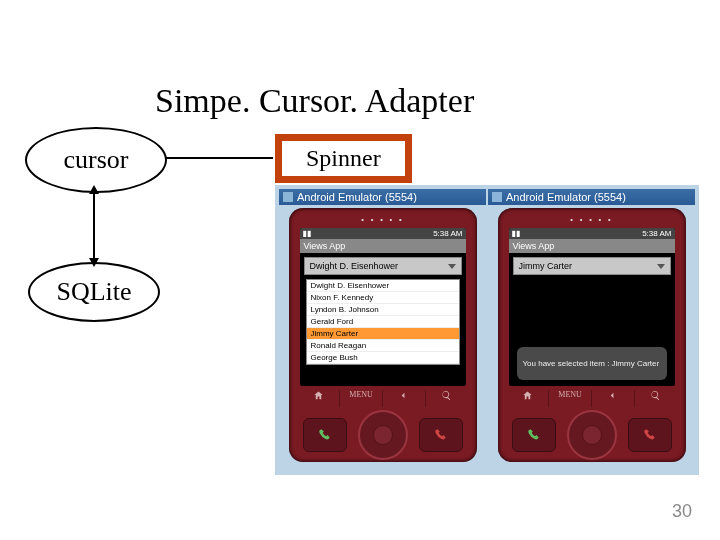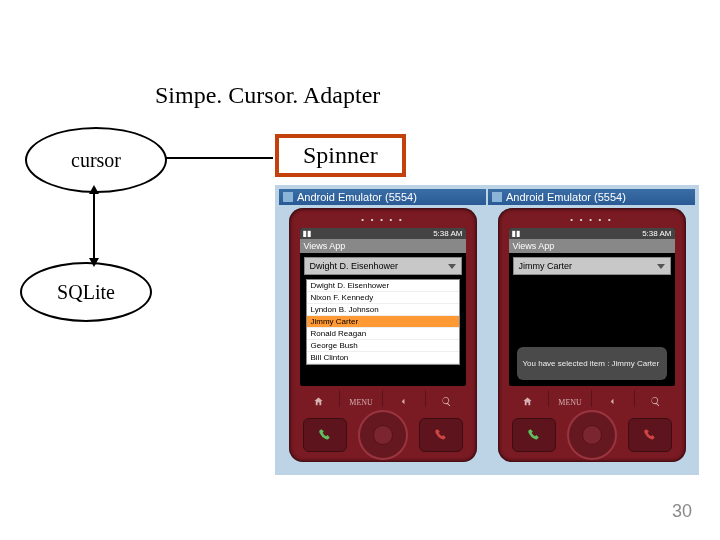--- a/index.html
+++ b/index.html
@@ -1,20 +1,20 @@
 <!DOCTYPE html>
 <html><head>
 <meta charset="utf-8">
 <style>
 body{margin:0;padding:0;width:720px;height:540px;background:#fff;font-family:"Times New Roman",serif;position:relative;color:#000}
-.title{position:absolute;left:155px;top:82px;font-size:24px}
-.ellipse{position:absolute;border:2px solid #000;border-radius:50%/50%;display:flex;align-items:center;justify-content:center;font-size:20px}
+.title{position:absolute;left:155px;top:82px;font-size:34px}
+.ellipse{position:absolute;border:2px solid #000;border-radius:50%/50%;display:flex;align-items:center;justify-content:center;font-size:26px}
 #cursor-node{left:25px;top:127px;width:138px;height:62px}
-#sqlite-node{left:20px;top:262px;width:128px;height:56px}
-.rect{position:absolute;border:4px solid #c2410c;padding:4px 24px;font-size:24px}
+#sqlite-node{left:28px;top:262px;width:128px;height:56px}
+.rect{position:absolute;border:7px solid #c2410c;padding:4px 24px;font-size:24px}
 #spinner-node{left:275px;top:134px}
 .conn-h{position:absolute;background:#000;height:2px}
 #c1{left:165px;top:157px;width:108px}
 .conn-v{position:absolute;background:#000;width:2px}
 #c2{left:93px;top:190px;height:72px}
 .arrow-up{position:absolute;width:0;height:0;border-left:5px solid transparent;border-right:5px solid transparent;border-bottom:9px solid #000}
 .arrow-down{position:absolute;width:0;height:0;border-left:5px solid transparent;border-right:5px solid transparent;border-top:9px solid #000}
 #a-up{left:89px;top:185px}
 #a-down{left:89px;top:258px}
 .phones{position:absolute;left:275px;top:185px;width:424px;height:290px;display:flex;gap:2px;background:#bcd4e6;padding:4px;box-sizing:border-box}
@@ -26,21 +26,21 @@
 .screen{position:absolute;left:11px;top:20px;right:11px;height:158px;background:#000;border-radius:2px;overflow:hidden;font:9px sans-serif;color:#000}
 .statusbar{background:#444;color:#fff;display:flex;justify-content:space-between;padding:1px 3px;font-size:8px}
 .appbar{background:#888;color:#fff;padding:2px 4px;font-size:9px}
 .spinner-ctrl{margin:4px;background:#c8c8c8;border:1px solid #888;padding:3px 5px;display:flex;justify-content:space-between;align-items:center;font-size:9px}
 .chev{width:0;height:0;border-left:4px solid transparent;border-right:4px solid transparent;border-top:5px solid #555}
 .dropdown{margin:2px 6px 0 6px;background:#fff;border:1px solid #888}
 .dropdown div{padding:1px 4px;font-size:8px;border-bottom:1px solid #eee;white-space:nowrap;overflow:hidden}
 .dropdown .sel{background:#ff9933;color:#000}
 .toast{position:absolute;bottom:6px;left:8px;right:8px;background:#4a4a4a;color:#eee;font-size:8px;padding:12px 6px;border-radius:6px}
 .softkeys{position:absolute;left:9px;right:9px;top:182px;height:17px;display:flex}
-.sk{flex:1;display:flex;align-items:flex-end;justify-content:center;color:#d4b0b0;border-right:1px solid #5a1318}
+.sk{flex:1;display:flex;align-items:flex-start;justify-content:center;color:#d4b0b0;border-right:1px solid #5a1318}
 .sk:last-child{border-right:none}
 .sk svg{width:11px;height:11px;fill:#d4b0b0}
 .dpad{position:absolute;left:50%;top:202px;transform:translateX(-50%);width:46px;height:46px;border:2px solid #9a3540;border-radius:50%;background:#661820}
 .dpad::after{content:"";position:absolute;left:50%;top:50%;width:18px;height:18px;transform:translate(-50%,-50%);background:#7a2530;border-radius:50%;border:1px solid #551318}
 .sidebtn{position:absolute;width:42px;height:32px;background:#5e141c;border-radius:6px;border:1px solid #3c0d12}
 .call{left:14px;top:210px;display:flex;align-items:center;justify-content:center}
 .call svg{width:14px;height:14px;fill:#5fbf5f}
 .end{right:14px;top:210px;display:flex;align-items:center;justify-content:center}
 .end svg{width:14px;height:14px;fill:#cf4545}
 .pagenum{position:absolute;right:28px;bottom:18px;font:18px sans-serif;color:#8a8a8a}
@@ -79,24 +79,24 @@
           </div>
         <div class="appbar">Views App</div>
         <div class="spinner-ctrl">
             <span>Dwight D. Eisenhower</span>
             <span class="chev"></span>
           </div>
         <div class="dropdown">
           <div>Dwight D. Eisenhower</div>
           <div>Nixon F. Kennedy</div>
           <div>Lyndon B. Johnson</div>
+          <div>Gerald Ford</div>
           <div class="sel">Jimmy Carter</div>
           <div>Ronald Reagan</div>
           <div>George Bush</div>
-          <div>Bill Clinton</div>
 
         </div>
       </div>
       <div class="softkeys">
         <div class="sk">
             <svg viewBox="0 0 24 24">
               <path d="M12 3l9 8h-3v9h-4v-6h-4v6H6v-9H3z"></path>
             </svg>
           </div>
         <div class="sk">

